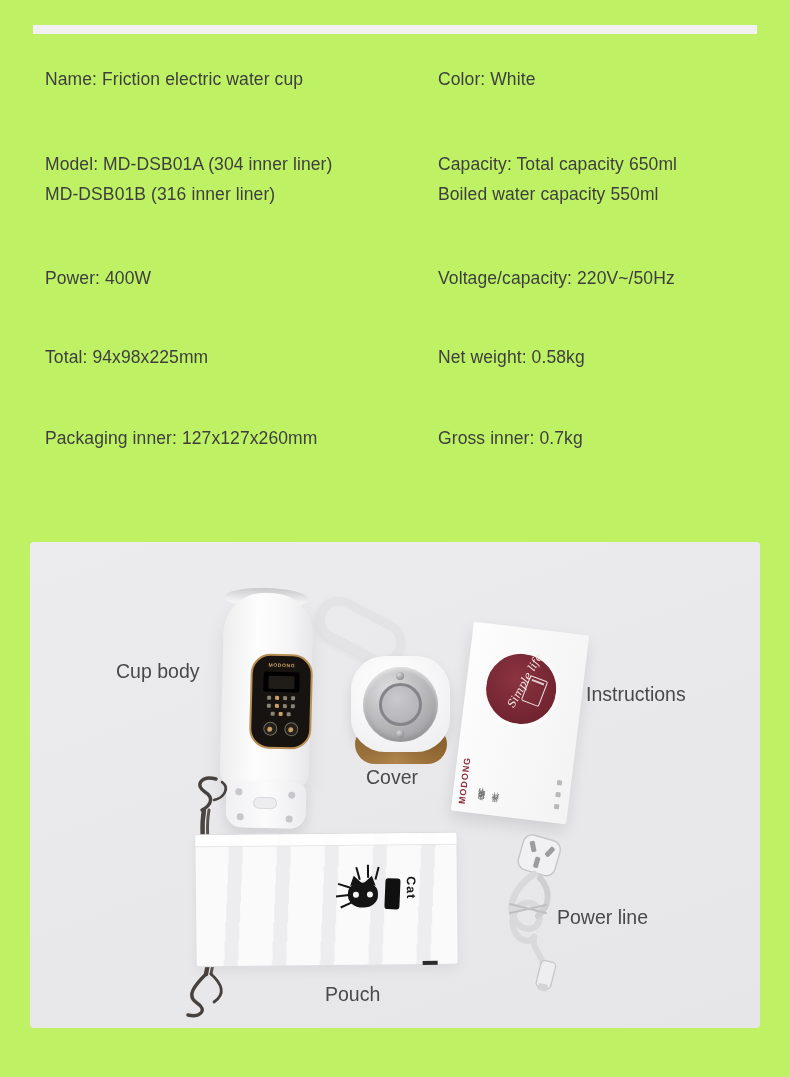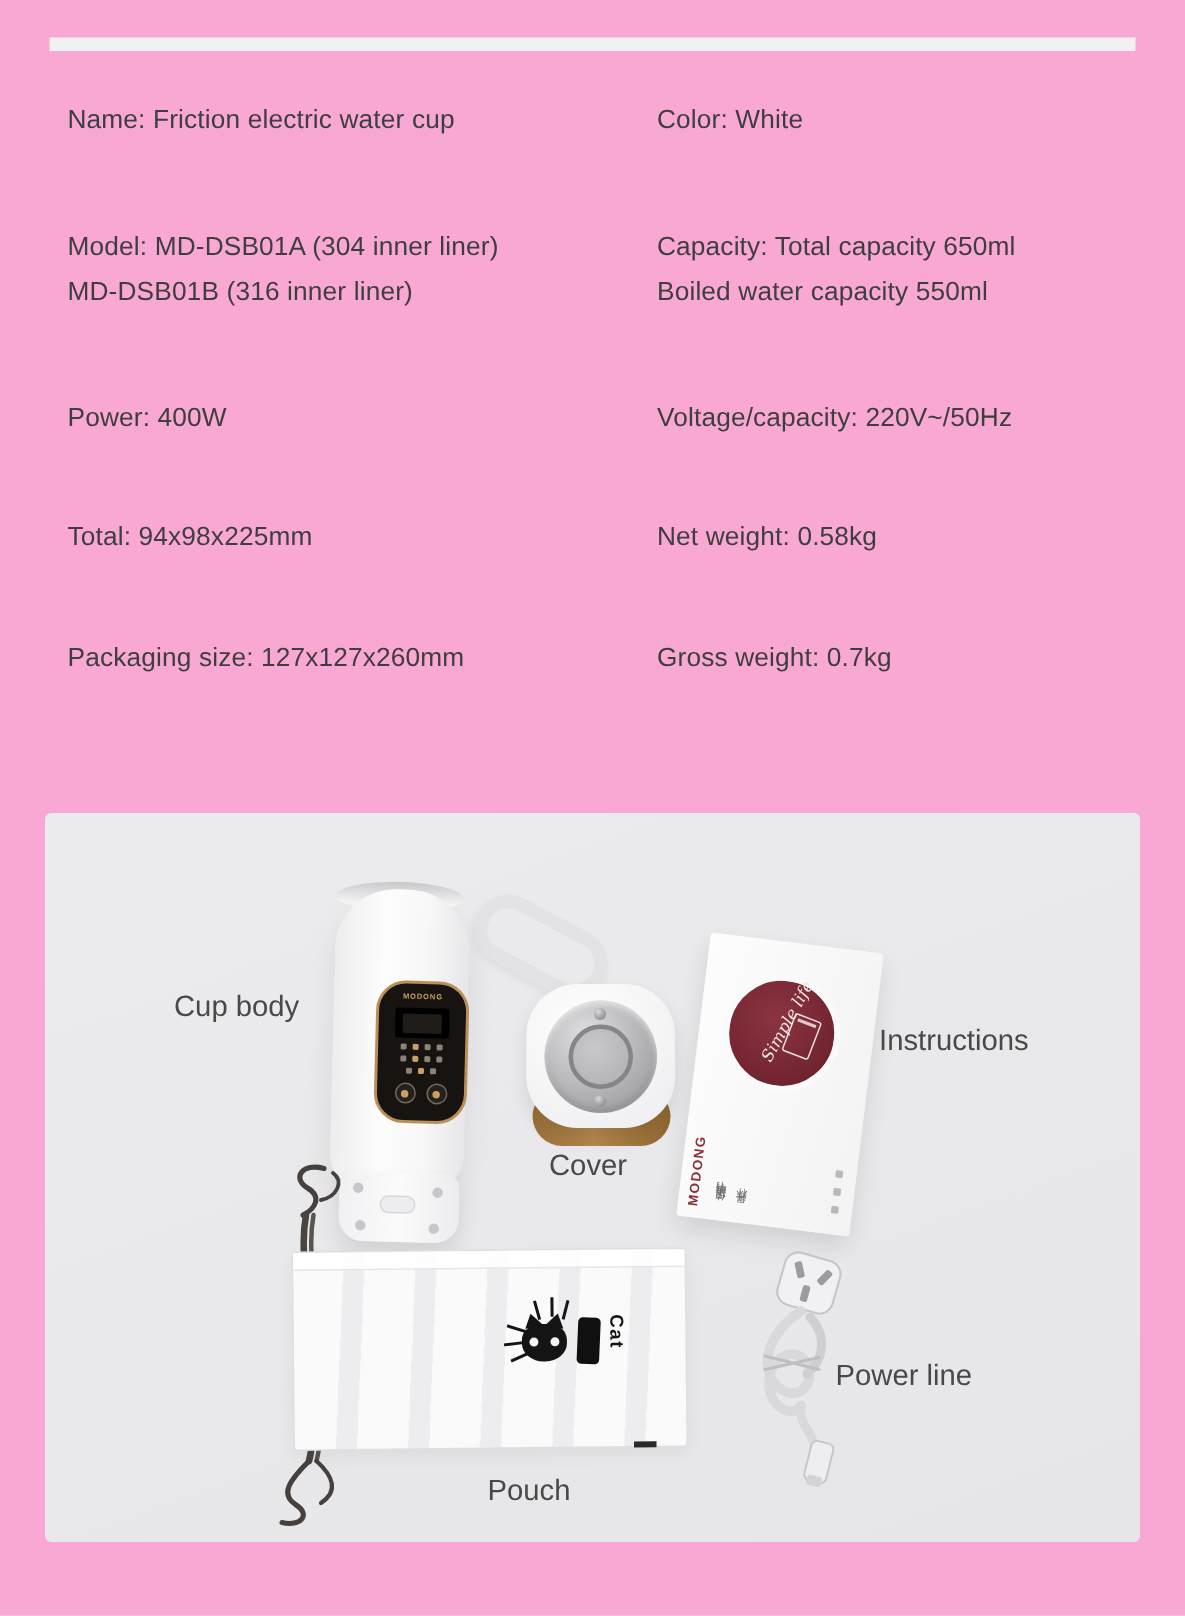--- a/index.html
+++ b/index.html
@@ -1,17 +1,17 @@
 <!DOCTYPE html>
 <html><head>
 <meta charset="utf-8">
 <style>
   * { margin:0; padding:0; box-sizing:border-box; }
   body { background:#ffffff; font-family:"Liberation Sans", sans-serif; }
-  .page { position:relative; width:790px; height:1077px; background:#f9a8d4; overflow:hidden; }
+  .page { position:relative; width:790px; height:1077px; background:#bef264; overflow:hidden; }
 
   
   .topbar { position:absolute; left:33px; top:25px; width:724px; height:9px; background:#f1f1f2; }
   .spec-row { position:absolute; left:0; width:790px; }
   .spec-cell { position:absolute; top:0; }
   .spec-cell.left  { left:45px;  width:390px; }
   .spec-cell.right { left:438px; width:320px; }
   .spec-line { font-size:17.5px; line-height:30px; color:#3e3e3e; letter-spacing:.1px; }
 
   
@@ -155,24 +155,24 @@
     <div class="spec-cell left">
       <div class="spec-line">Total: 94x98x225mm</div>
     </div>
     <div class="spec-cell right">
       <div class="spec-line">Net weight: 0.58kg</div>
     </div>
   </div>
 
   <div class="spec-row" style="top:423px">
     <div class="spec-cell left">
-      <div class="spec-line">Packaging size: 127x127x260mm</div>
-    </div>
-    <div class="spec-cell right">
-      <div class="spec-line">Gross weight: 0.7kg</div>
+      <div class="spec-line">Packaging inner: 127x127x260mm</div>
+    </div>
+    <div class="spec-cell right">
+      <div class="spec-line">Gross inner: 0.7kg</div>
     </div>
   </div>
 
   <div class="photo-panel">
 
     <div class="cup-strap"></div>
     <div class="cup-rim"></div>
     <div class="cup-body"></div>
     <div class="cup-base">
       <i class="contact-dot" style="left:9px;top:7px"></i>

